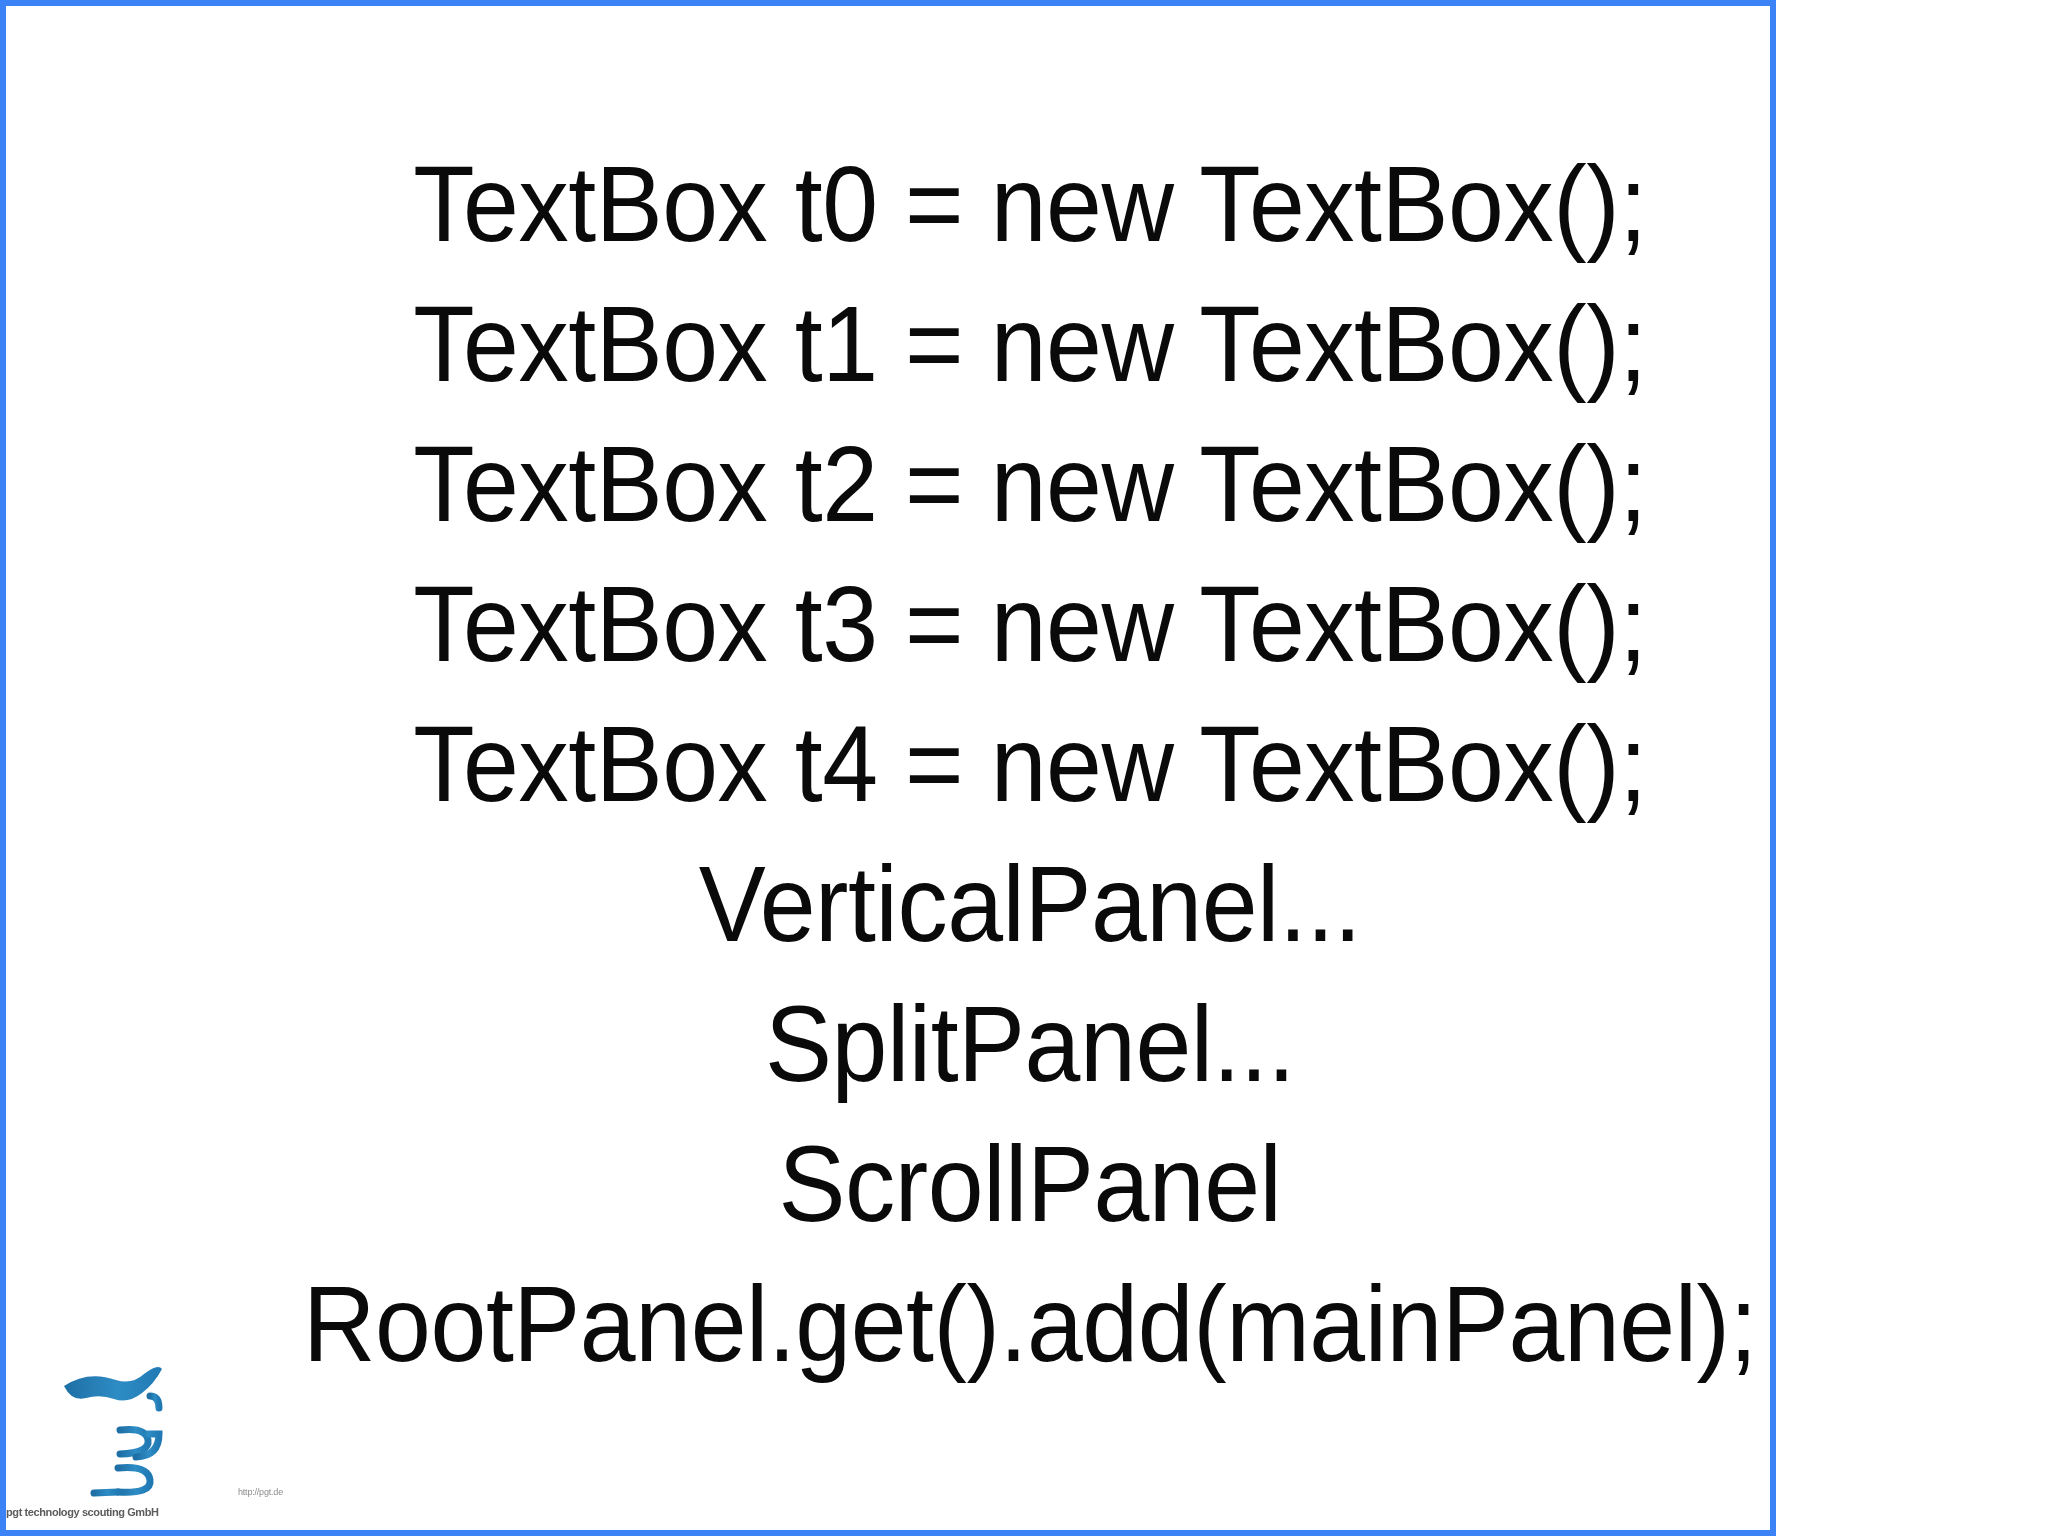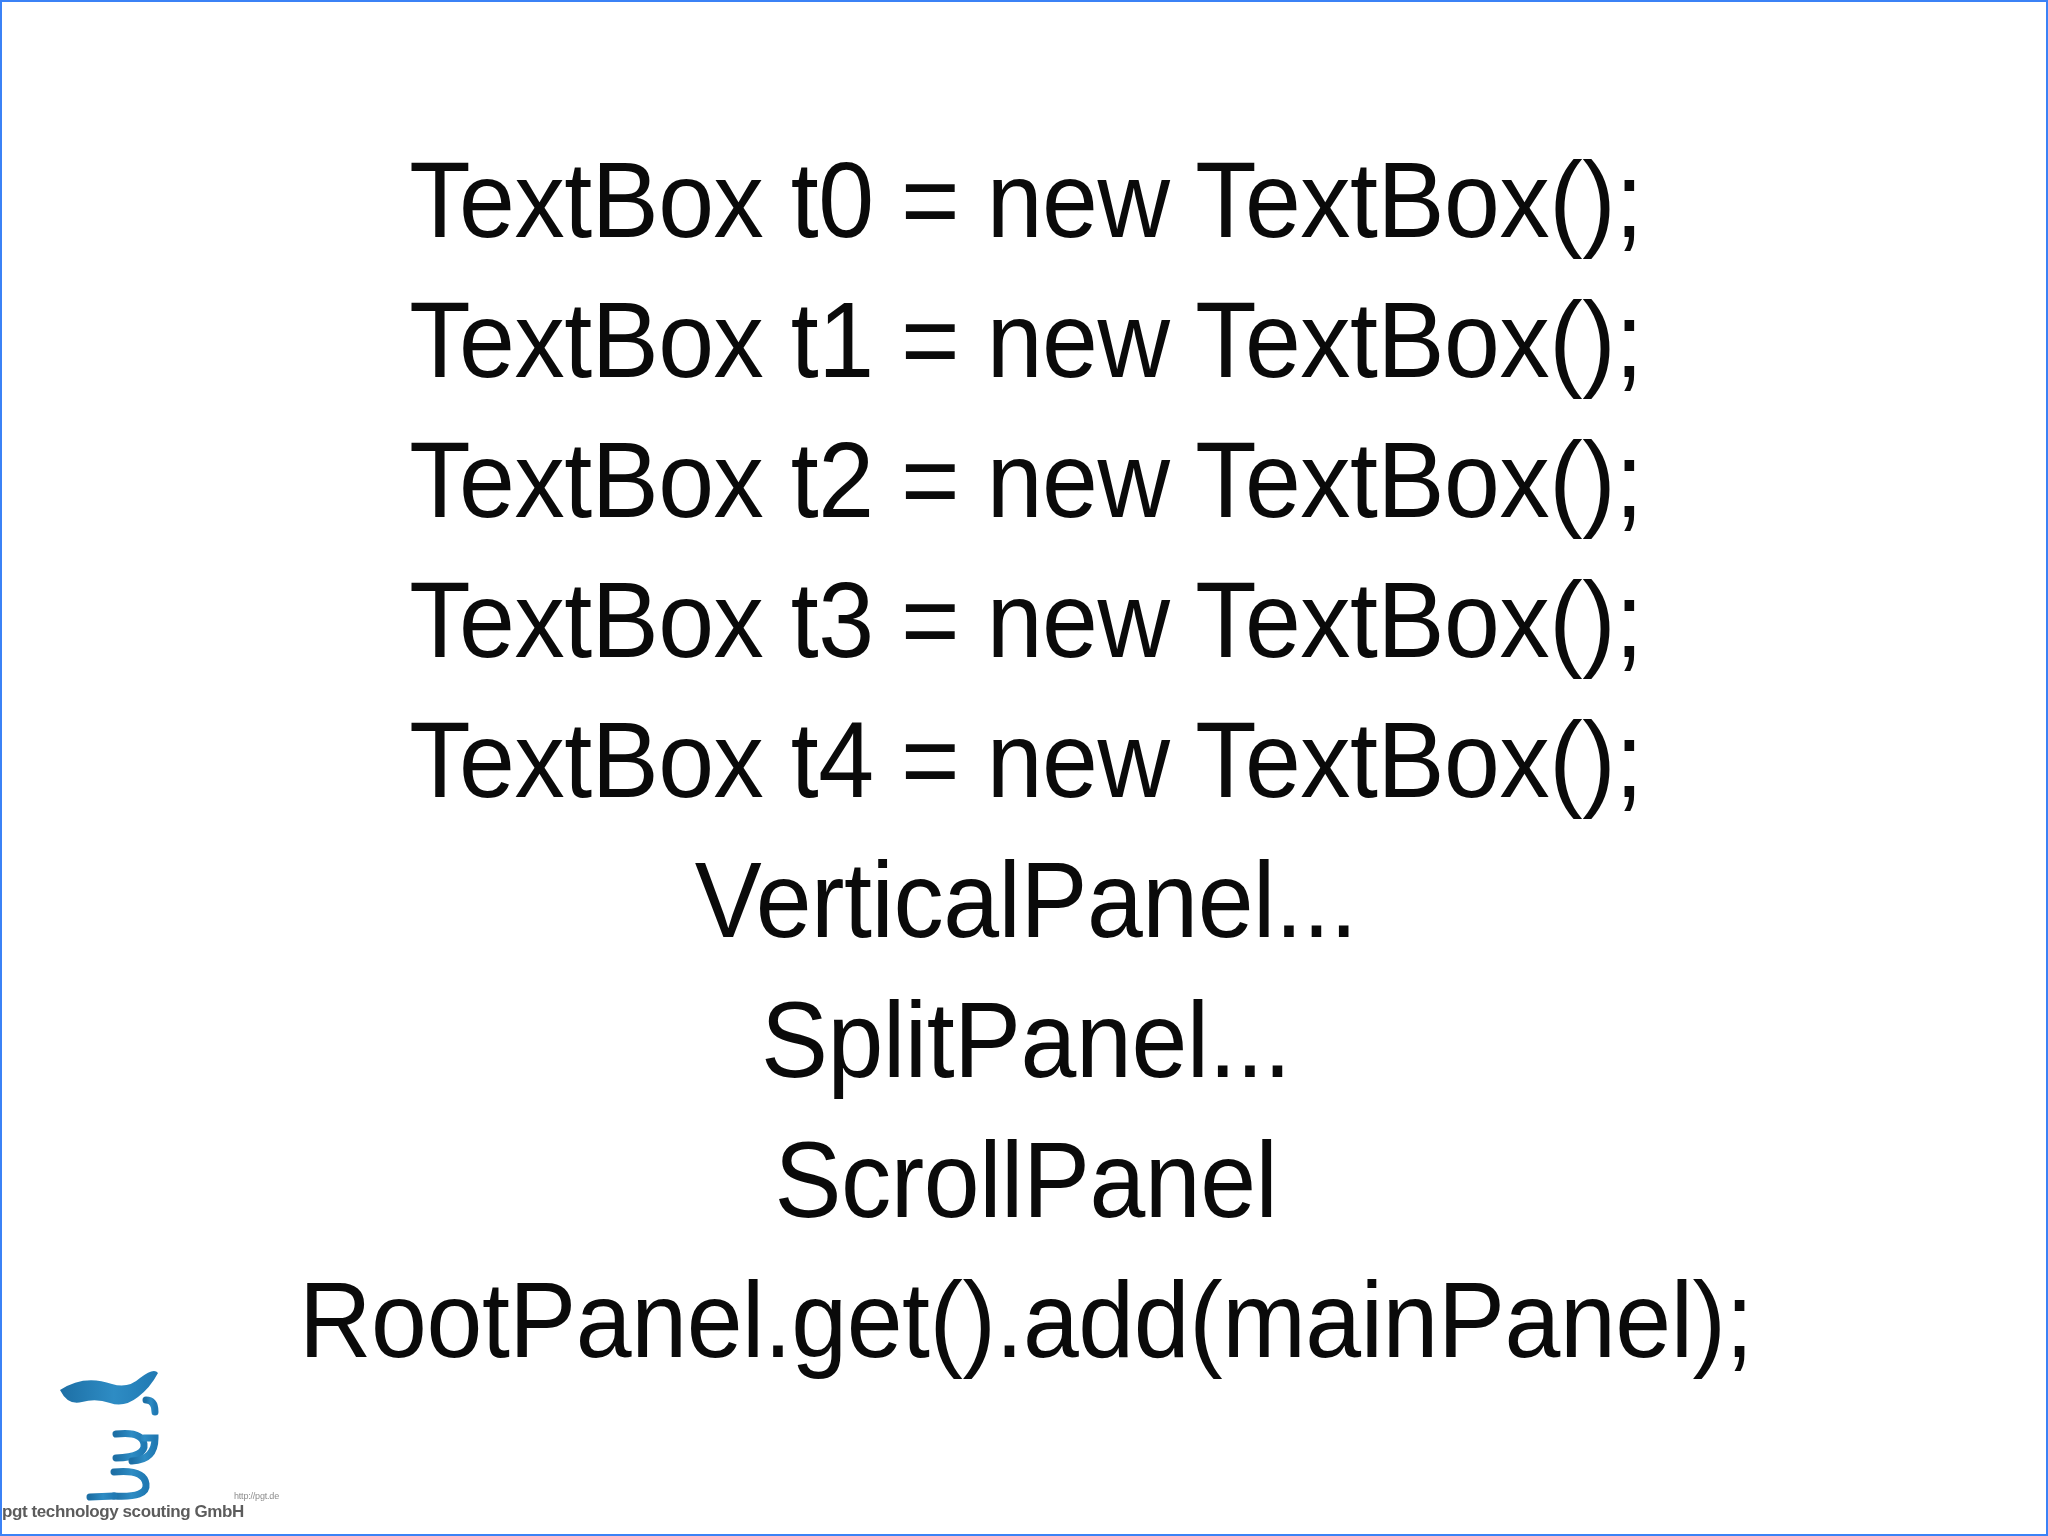--- a/index.html
+++ b/index.html
@@ -9,25 +9,25 @@
   }
   body {
     width: 2048px;
     height: 1536px;
     overflow: hidden;
     font-family: "Liberation Sans", sans-serif;
   }
 
   #slide {
     position: relative;
-    width: 2048px;
+    width: 1776px;
     height: 1536px;
     box-sizing: border-box;
     background: #ffffff;
-    border: 2px solid #3b82f6;
+    border: 6px solid #3b82f6;
     overflow: hidden;
   }
 
   
   #code-block {
     position: absolute;
     left: 0;
     top: 128px;
     width: 2048px;
     text-align: center;
@@ -65,21 +65,21 @@
     width: 108px;
     height: 140px;
   }
 
   #logo-company {
     position: absolute;
     left: -44px;
     bottom: 12px;
     width: 260px;
     font-family: "Liberation Sans", sans-serif;
-    font-size: 17px;
+    font-size: 11px;
     font-weight: 600;
     letter-spacing: -0.4px;
     color: #5c5c5c;
     white-space: nowrap;
     text-align: left;
   }
 
   #logo-url {
     position: absolute;
     left: 146px;

